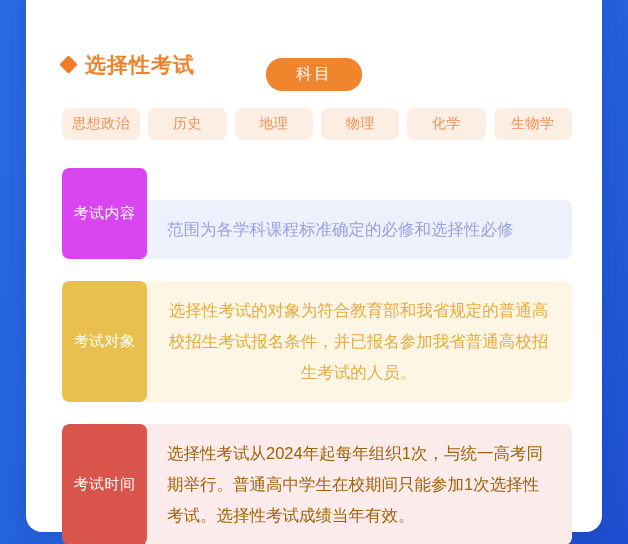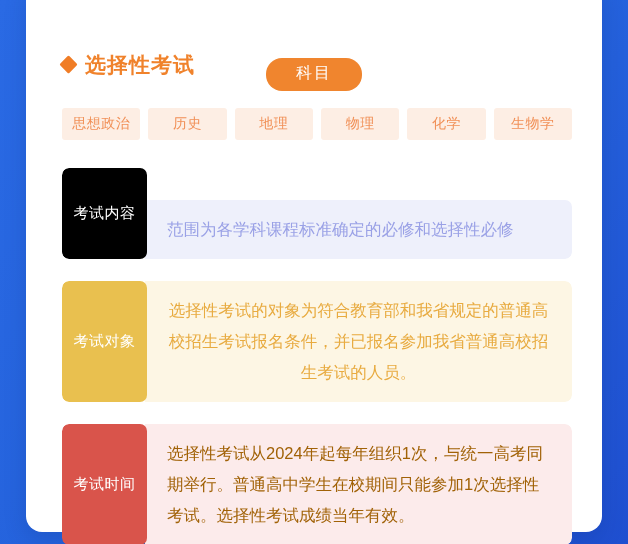--- a/index.html
+++ b/index.html
@@ -62,38 +62,37 @@
     justify-content: center;
   }
   .subject-pill {
     background: #f0852e;
     color: #ffffff;
     font-size: 16px;
     padding: 6px 30px;
     border-radius: 16px;
     line-height: 1.3;
     letter-spacing: 2px;
-    font-family: Liberation Mono, monospace;
   }
 
   
   .subject-tags {
     position: absolute;
     left: 36px;
     right: 30px;
     top: 128px;
     display: flex;
     justify-content: space-between;
     gap: 8px;
   }
   .subject-tag {
     background: #fdeee4;
     color: #f19057;
     font-size: 14px;
-    border-radius: 3px;
+    border-radius: 8px;
     padding: 7px 0;
     text-align: center;
     flex: 1 1 0;
     letter-spacing: 0.5px;
     white-space: nowrap;
   }
 
   
   .info-rows {
     position: absolute;
@@ -125,21 +124,21 @@
     flex: 1 1 auto;
     display: flex;
     align-items: center;
     padding: 14px 22px 14px 22px;
     font-size: 16.5px;
     line-height: 31px;
     border-radius: 0 7px 7px 0;
     margin-left: -2px;
   }
 
-  .row-content .info-label { background: #000000; }
+  .row-content .info-label { background: #d946ef; }
   .row-content .info-body  { background: #eef0fb; color: #9aa1e6; margin-top: 32px; }
 
   .row-audience .info-label { background: #e9c04f; }
   .row-audience .info-body  { background: #fdf6e4; color: #e8ab40; text-align: center; }
 
   .row-time .info-label { background: #d9544b; }
   .row-time .info-body  { background: #fcebeb; color: #a16207; }
 </style>
 </head>
 <body>

